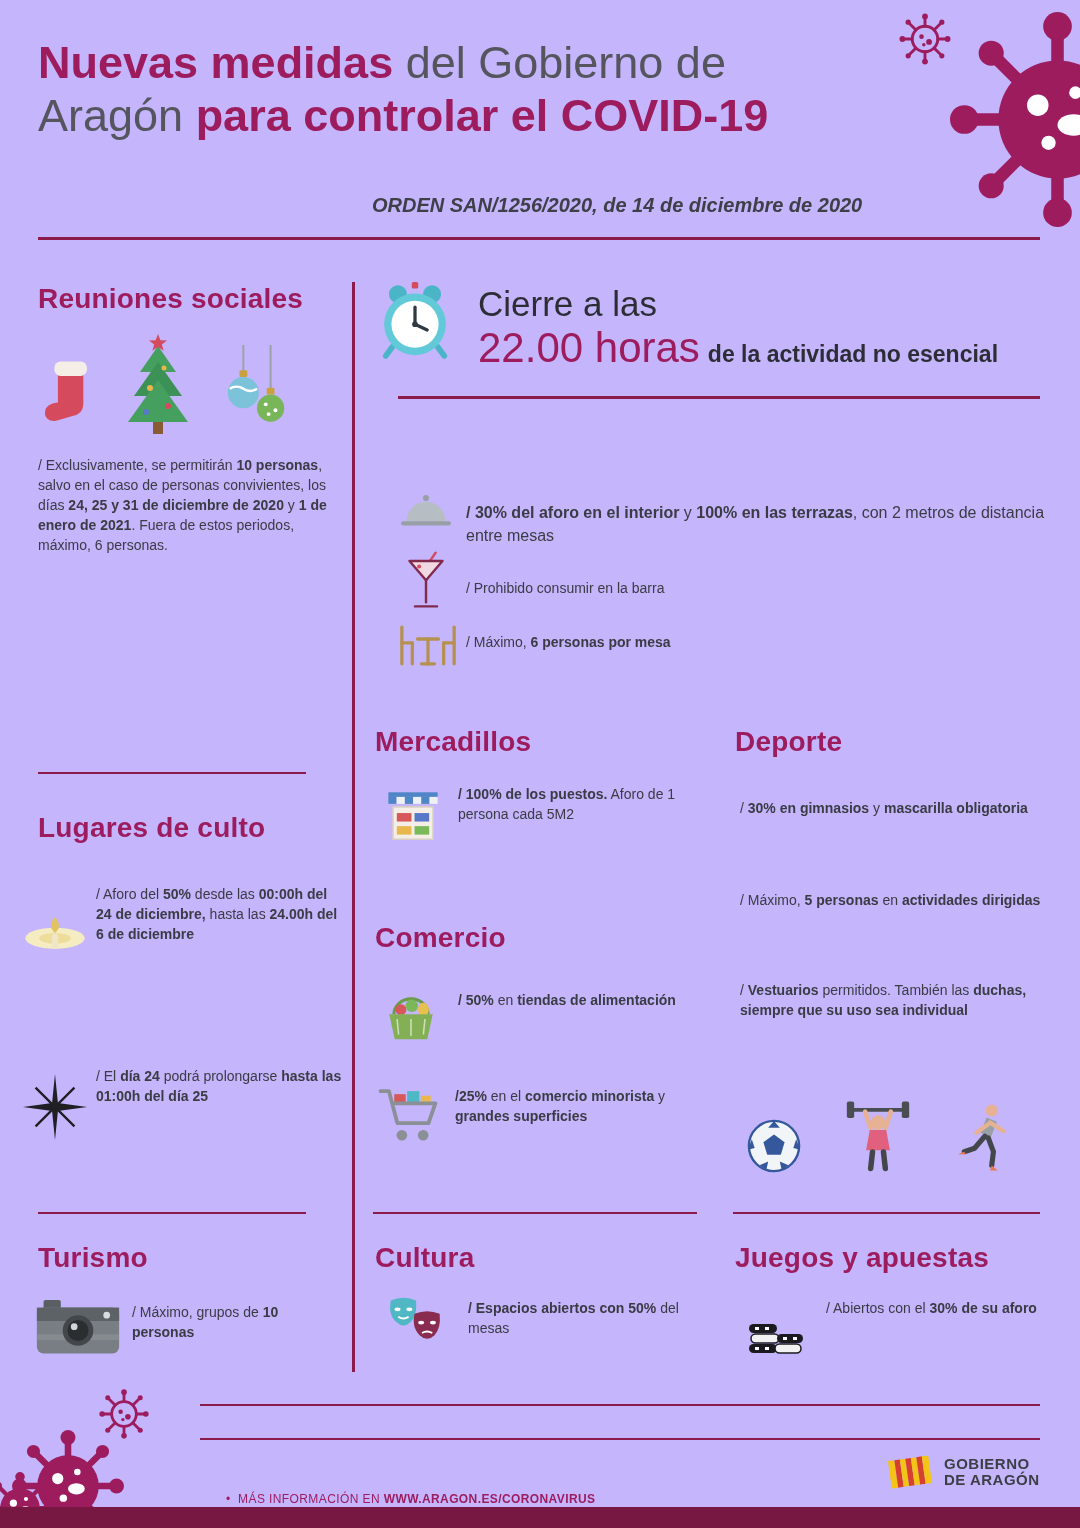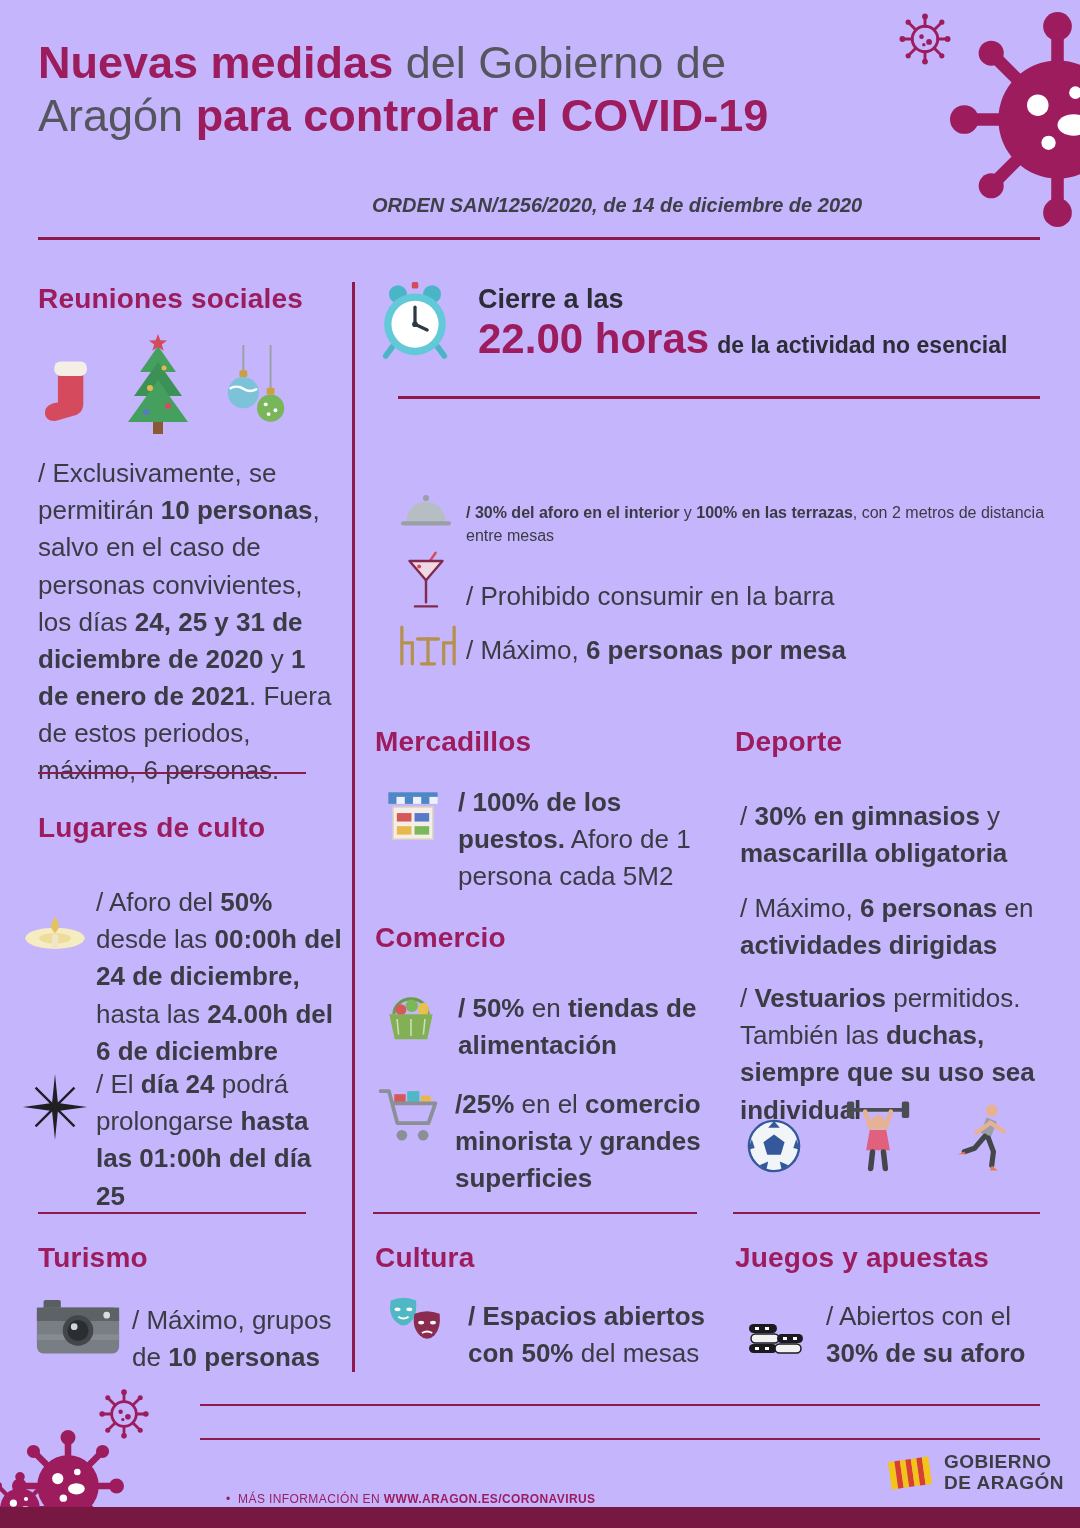--- a/index.html
+++ b/index.html
@@ -9,21 +9,21 @@
     --dark:#2d2d35;
     --bar:#771843;
     --gray-title:#55555e;
   }
   *{margin:0;padding:0;box-sizing:border-box}
   body{margin:0;background:#ddd;font-family:"Liberation Sans","DejaVu Sans",sans-serif}
   .page{position:relative;width:1080px;height:1528px;background:#c4b5fd;overflow:hidden;color:var(--text)}
   .b{font-weight:700}
   .hline{position:absolute;background:var(--line)}
   .sec-h{position:absolute;font-size:28px;font-weight:700;color:var(--accent);letter-spacing:.2px}
-  .body-p{position:absolute;font-size:26px;line-height:1.43;color:var(--text)}
+  .body-p{position:absolute;font-size:14px;line-height:1.43;color:var(--text)}
   .ic{display:block}
 
   
   #title{position:absolute;left:38px;top:36px;width:850px;font-size:45px;line-height:1.18;font-weight:400;color:var(--gray-title)}
   #title .tb{font-weight:700;color:var(--accent)}
   #alert{position:absolute;left:38px;top:168px;font-size:37px;color:var(--accent)}
   #alert sup{font-size:20px;vertical-align:super}
   #order{position:absolute;left:372px;top:194px;font-size:20px;font-style:italic;font-weight:700;color:#3f3f48}
   #hdr-rule{left:38px;top:237px;width:1002px;height:3px}
   #virus-small-top{position:absolute;left:896px;top:10px;width:58px;height:58px}
@@ -43,22 +43,22 @@
   #turismo-h{left:38px;top:1242px}
   #camera-icon{position:absolute;left:34px;top:1298px;width:88px}
   #turismo-p{left:132px;top:1302px;width:206px}
 
   
   #vdiv{left:352px;top:282px;width:3px;height:1090px}
 
   
   #clock-icon{position:absolute;left:376px;top:282px;width:78px}
   #closure{position:absolute;left:478px;top:284px;width:566px}
-  #closure .intro{font-size:27px;font-weight:700;color:var(--dark)}
-  #closure .time{font-size:42px;font-weight:700;color:var(--accent)}
+  #closure .intro{font-size:35px;font-weight:400;color:var(--dark)}
+  #closure .time{font-size:42px;font-weight:400;color:var(--accent)}
   #closure .rest{font-size:23px;font-weight:700;color:var(--dark);padding-left:8px}
   #closure-div{left:398px;top:396px;width:642px;height:3px}
 
   
   #host-h{left:378px;top:426px}
   #cloche-icon{position:absolute;left:398px;top:492px;width:56px}
   #host-p1{left:466px;top:502px;width:584px;font-size:16px}
   #cocktail-icon{position:absolute;left:404px;top:550px;width:44px}
   #host-p2{left:466px;top:578px;width:560px}
   #table-icon{position:absolute;left:394px;top:622px;width:68px}
@@ -92,21 +92,21 @@
   #juegos-p{left:826px;top:1298px;width:216px}
 
   
   #foot-line1{left:200px;top:1404px;width:840px;height:2px}
   #foot-line2{left:200px;top:1438px;width:840px;height:2px}
   #foot-info{position:absolute;left:226px;top:1492px;font-size:12px;letter-spacing:.4px;color:var(--accent)}
   #virus-small-bottom{position:absolute;left:96px;top:1386px;width:56px}
   #virus-big-bottom{position:absolute;left:12px;top:1430px;width:112px}
   #virus-tiny-bottom{position:absolute;left:-16px;top:1472px;width:72px}
   #logo{position:absolute;left:886px;top:1452px;display:flex;gap:10px;align-items:center}
-  #logo .lg-text{font-size:19px;font-weight:700;line-height:1.1;letter-spacing:.5px;color:#3c3e44}
+  #logo .lg-text{font-size:15px;font-weight:700;line-height:1.1;letter-spacing:.5px;color:#3c3e44}
   #bottom-bar{position:absolute;left:0;top:1507px;width:1080px;height:21px;background:var(--bar);z-index:5}
 </style>
 </head>
 <body>
 
 <div class="page">
 
   <svg width="0" height="0" style="position:absolute" aria-hidden="true">
     <defs>
       <g id="virus-solid">
@@ -329,21 +329,21 @@
     <rect x="41" y="12" width="16" height="18" fill="#4fb8c4"></rect>
     <rect x="59" y="18" width="13" height="12" fill="#e8b84e"></rect>
     <path d="M6 12h11l11 42h41l9-26H24" fill="none" stroke="#8a9096" stroke-width="5" stroke-linecap="round" stroke-linejoin="round"></path>
     <circle cx="34" cy="70" r="7" fill="#8a9096"></circle>
       <circle cx="62" cy="70" r="7" fill="#8a9096"></circle>
   </svg>
   <p class="body-p" id="comercio-p2"><span class="b">/25%</span><span> en el </span><span class="b">comercio minorista</span><span> y </span><span class="b">grandes superficies</span></p>
 
   <h2 class="sec-h" id="deporte-h">Deporte</h2>
   <p class="body-p" id="deporte-p1"><span>/ </span><span class="b">30% en gimnasios</span><span> y </span><span class="b">mascarilla obligatoria</span></p>
-  <p class="body-p" id="deporte-p2"><span>/ Máximo, </span><span class="b">6 personas</span><span> en </span><span class="b">actividades dirigidas</span></p>
+  <p class="body-p" id="deporte-p2"><span>/ Máximo, </span><span class="b">5 personas</span><span> en </span><span class="b">actividades dirigidas</span></p>
   <p class="body-p" id="deporte-p3"><span>/ </span><span class="b">Vestuarios</span><span> permitidos. También las </span><span class="b">duchas, siempre que su uso sea individual</span></p>
 
   <div id="sports-icons">
     <svg width="56" viewBox="0 0 58 58">
       <circle cx="29" cy="29" r="26" fill="#f2f5f8" stroke="#35589c" stroke-width="2.5"></circle>
       <polygon points="29,17 40,25 36,38 22,38 18,25" fill="#35589c"></polygon>
       <path d="M29 3l-6 7h12z" fill="#35589c"></path>
         <path d="M6 22l3 9-7 2z" fill="#35589c"></path>
       <path d="M52 22l-3 9 7 2z" fill="#35589c"></path>
         <path d="M14 49l9-4-2 9z" fill="#35589c"></path>

